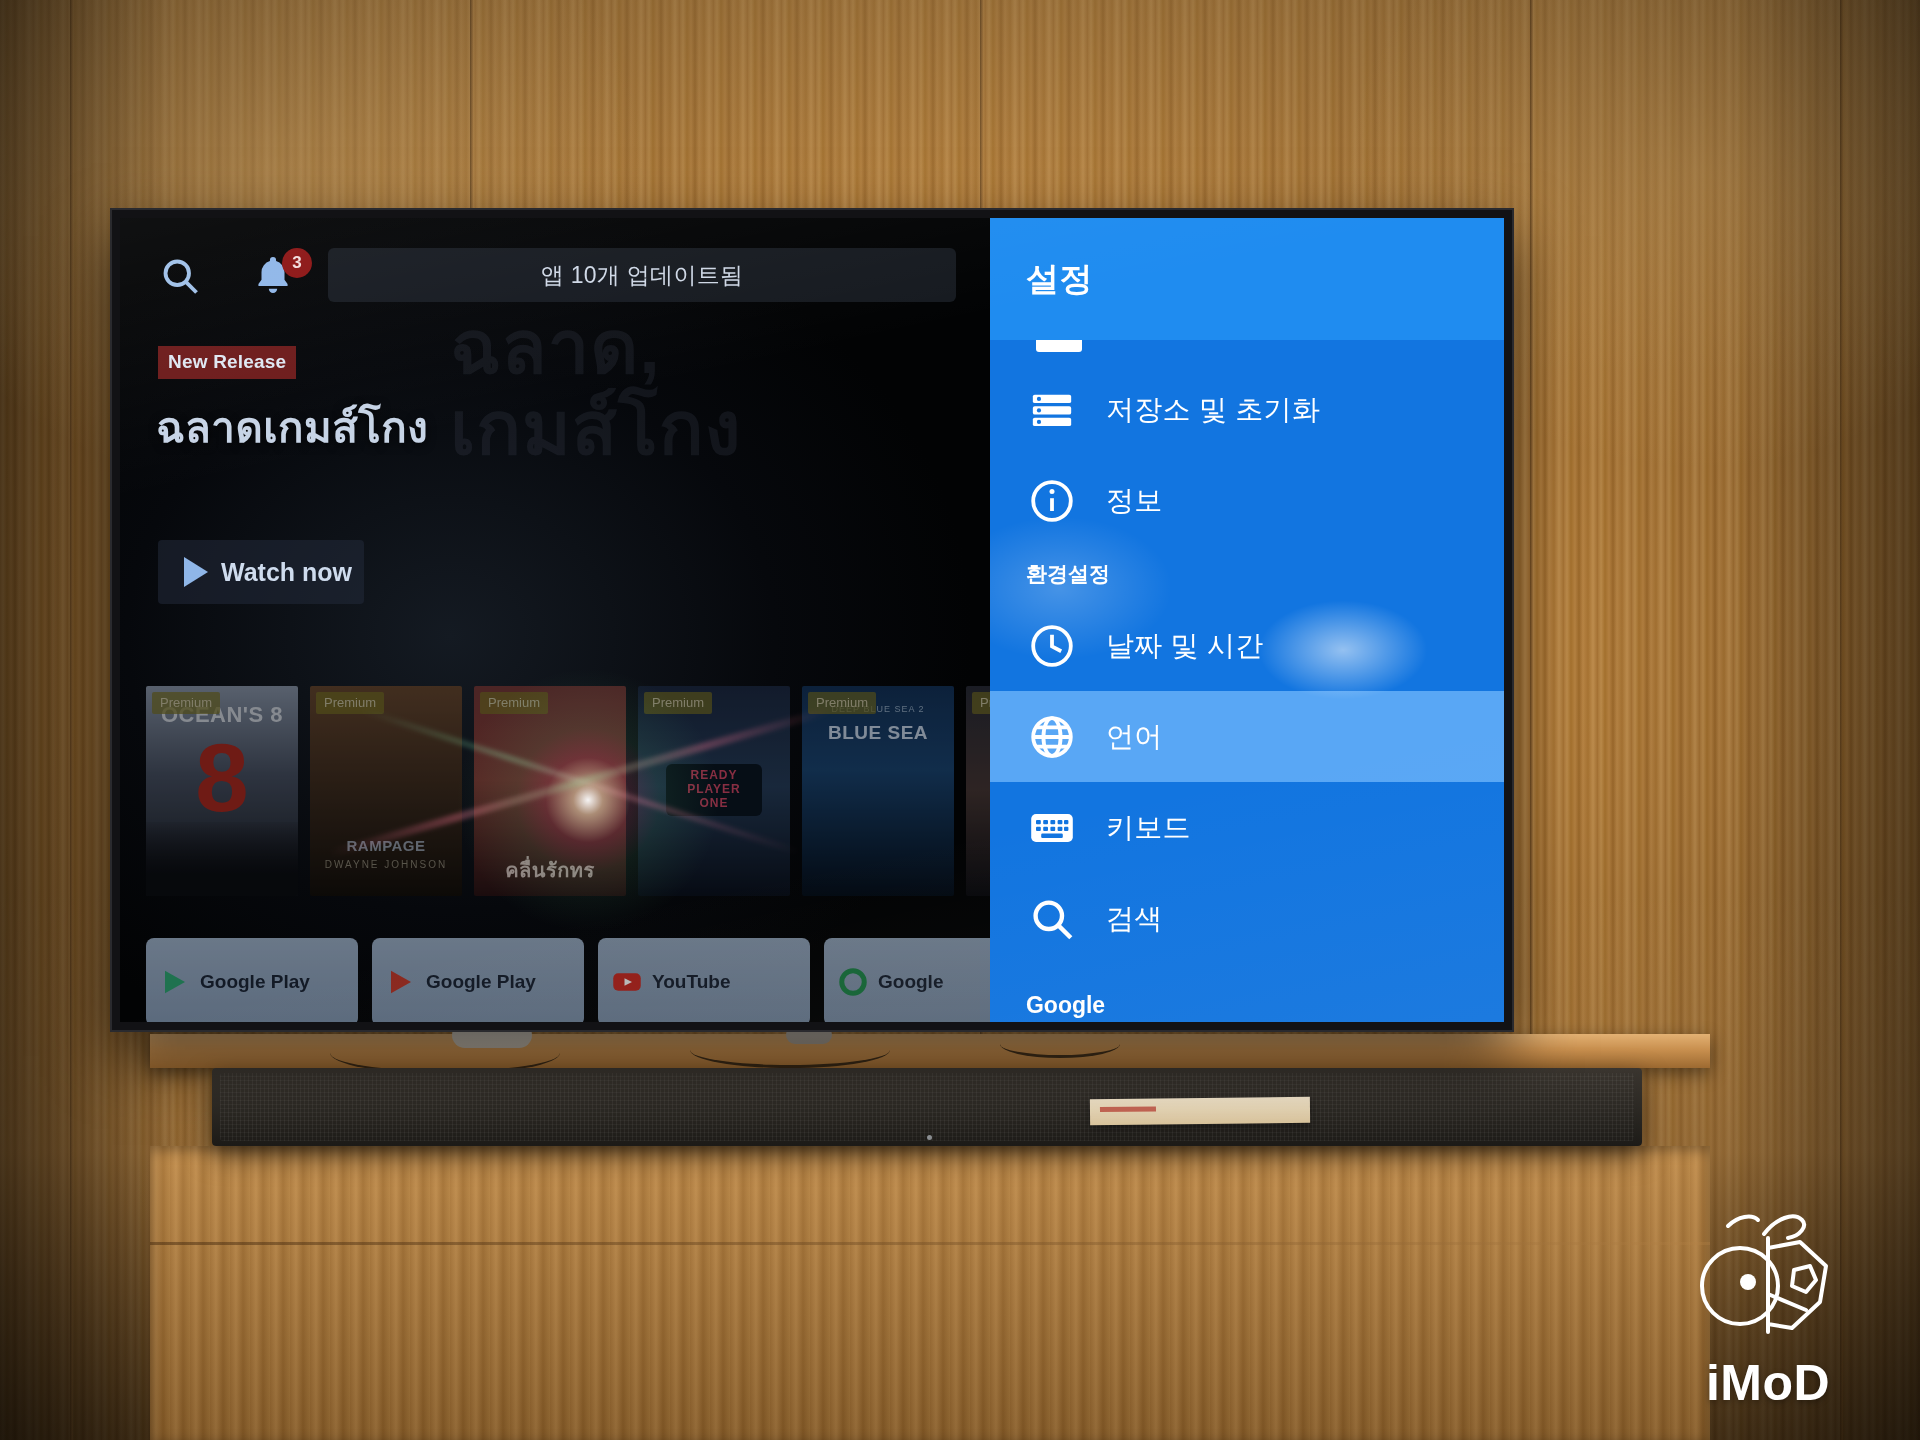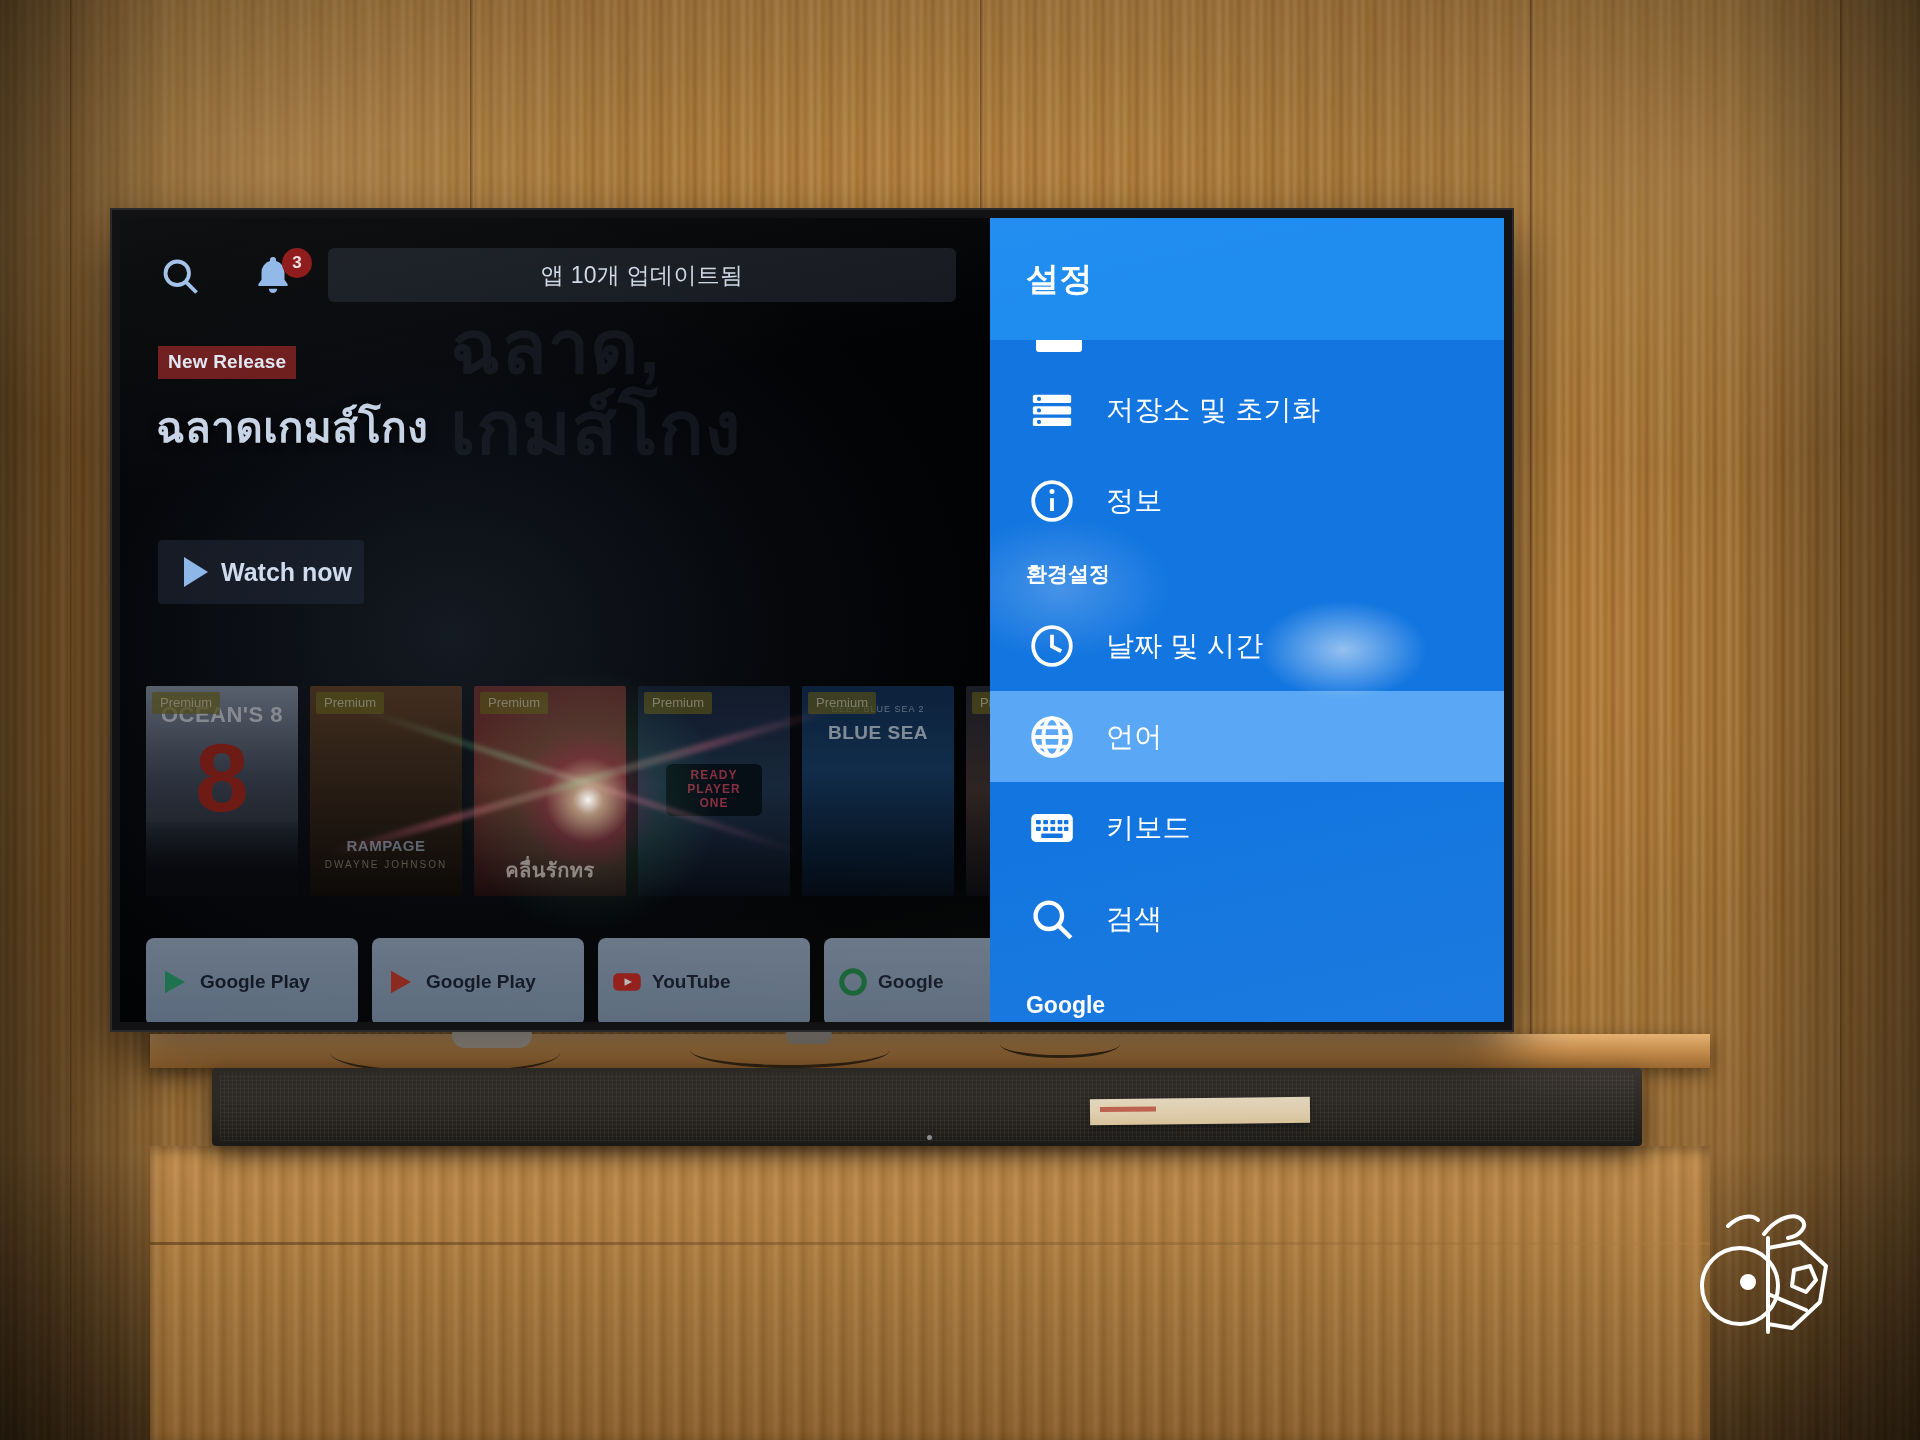--- a/index.html
+++ b/index.html
@@ -519,13 +519,14 @@
   <svg viewBox="0 0 200 180" width="220" height="180" fill="none" stroke="#ffffff" stroke-width="4" stroke-linecap="round" stroke-linejoin="round">
     <path d="M96 52c12-16 30-22 38-14 6 6-2 16-14 18"></path>
     <path d="M60 44c10-10 24-12 30-6"></path>
     <line x1="100" y1="56" x2="100" y2="150"></line>
     <circle cx="72" cy="104" r="38"></circle>
     <circle cx="80" cy="100" r="8" fill="#ffffff" stroke="none"></circle>
     <polygon points="100,66 132,60 158,84 152,120 124,146 100,142"></polygon>
     <polygon points="126,88 142,84 148,98 138,110 124,104"></polygon>
     <path d="M100 112l38 16"></path>
   </svg>
+  <div class="wm-txt">iMoD</div>
 </div>
 
 </body></html>

